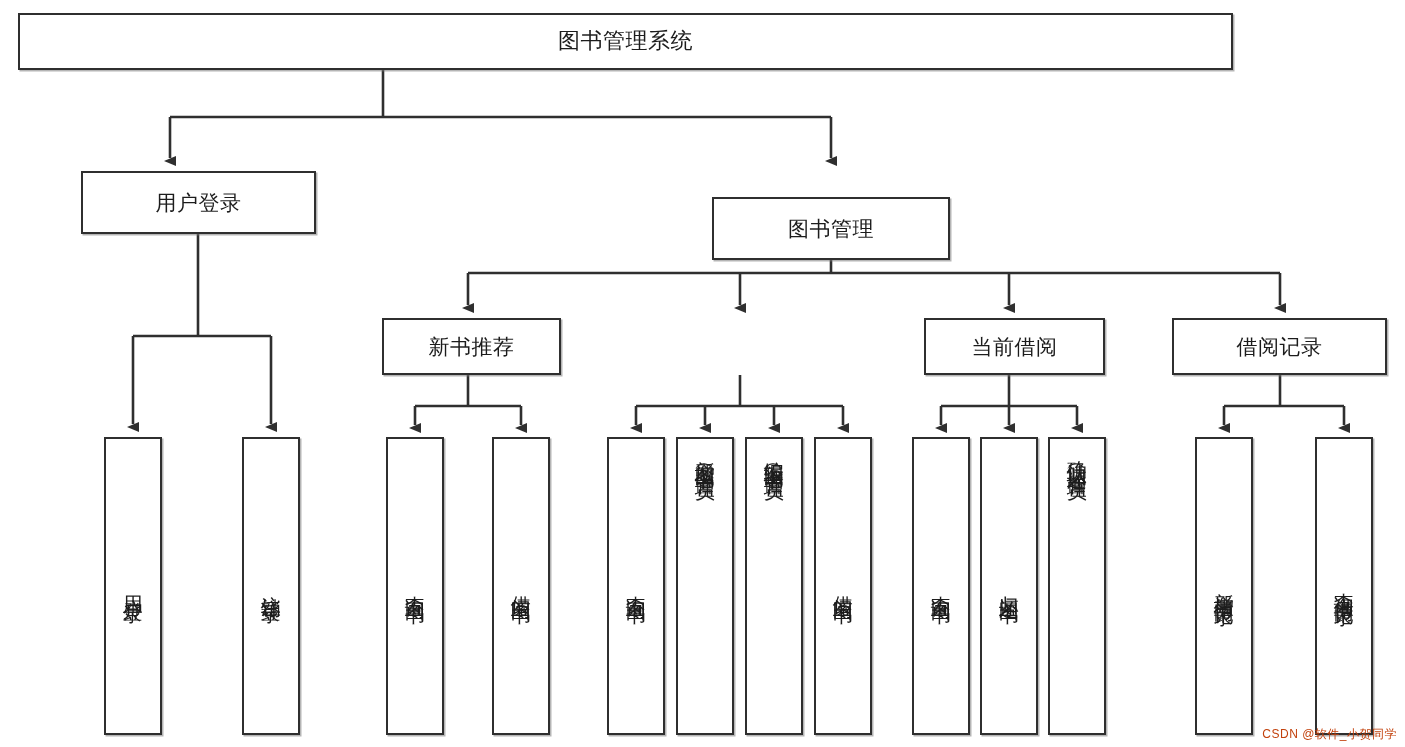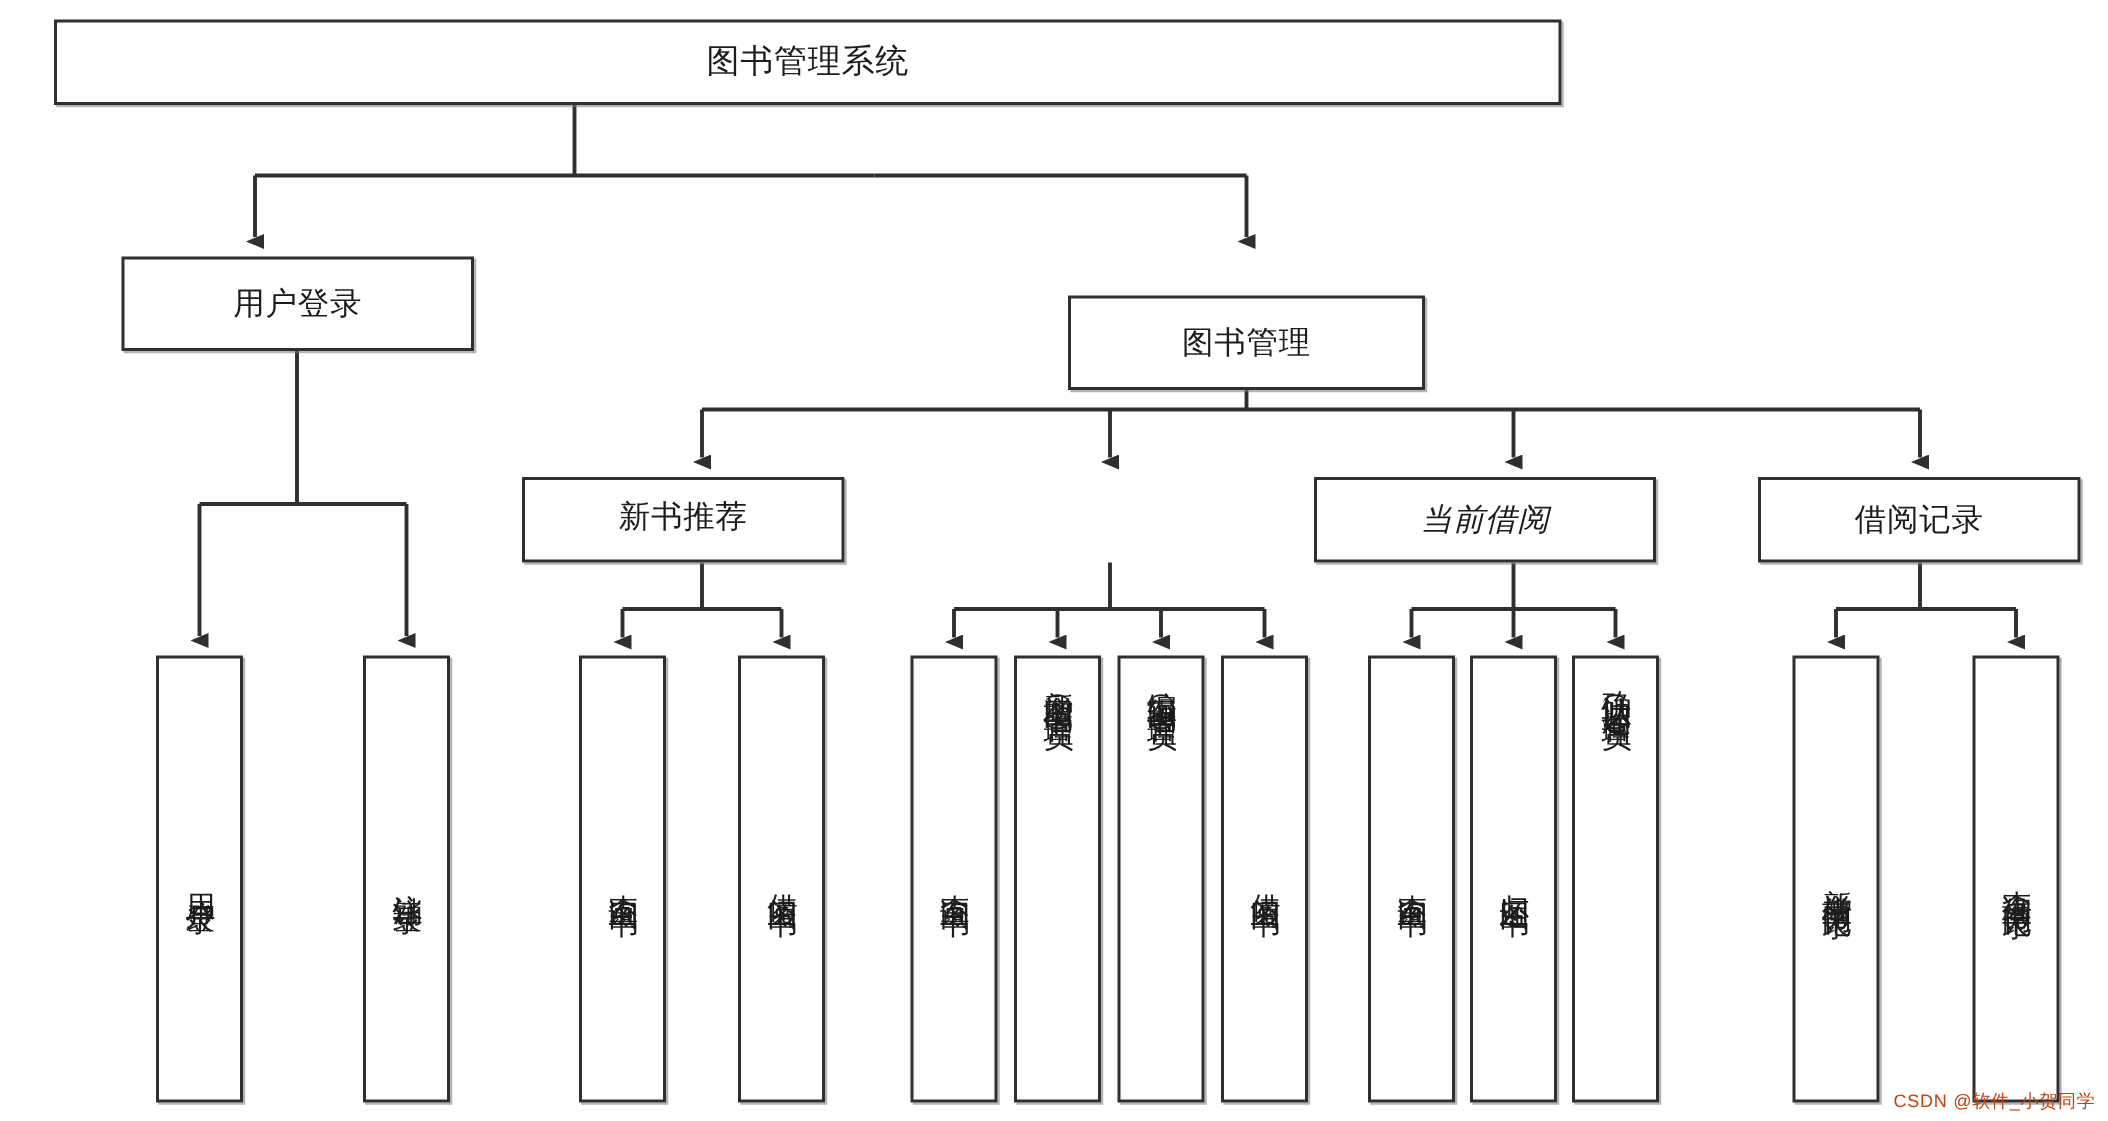--- a/index.html
+++ b/index.html
@@ -110,38 +110,38 @@
       <path d="M1009,406 L1009,425" marker-end="url(#arrow)"></path>
       <path d="M1077,406 L1077,425" marker-end="url(#arrow)"></path>
 
       <path d="M1280,375 L1280,406"></path>
       <path d="M1224,406 L1344,406"></path>
       <path d="M1224,406 L1224,425" marker-end="url(#arrow)"></path>
       <path d="M1344,406 L1344,425" marker-end="url(#arrow)"></path>
     </g>
   </svg>
 
-  <div class="node horiz root" style="left:36px;top:13px;width:1005px;height:57px;">
+  <div class="node horiz root" style="left:18px;top:13px;width:1215px;height:57px;">
     <span class="lbl">图书管理系统</span>
   </div>
 
   <div class="node horiz" style="left:81px;top:171px;width:235px;height:63px;">
     <span class="lbl">用户登录</span>
   </div>
 
   <div class="node horiz" style="left:712px;top:171px;width:238px;height:63px;margin-top:26px;">
     <span class="lbl">图书管理</span>
   </div>
 
-  <div class="node horiz" style="left:348px;top:318px;width:215px;height:57px;font-family:Liberation Mono, monospace;">
+  <div class="node horiz" style="left:382px;top:318px;width:179px;height:57px;">
     <span class="lbl">新书推荐</span>
   </div>
 
 
-  <div class="node horiz" style="left:876px;top:318px;width:228px;height:57px;font-style:italic;">
+  <div class="node horiz" style="left:924px;top:318px;width:181px;height:57px;">
     <span class="lbl">当前借阅</span>
   </div>
 
   <div class="node horiz" style="left:1172px;top:318px;width:215px;height:57px;">
     <span class="lbl">借阅记录</span>
   </div>
 
   <div class="node vert" style="left:104px;top:437px;width:58px;height:298px;">
     <span class="lbl">用户登录</span>
   </div>

